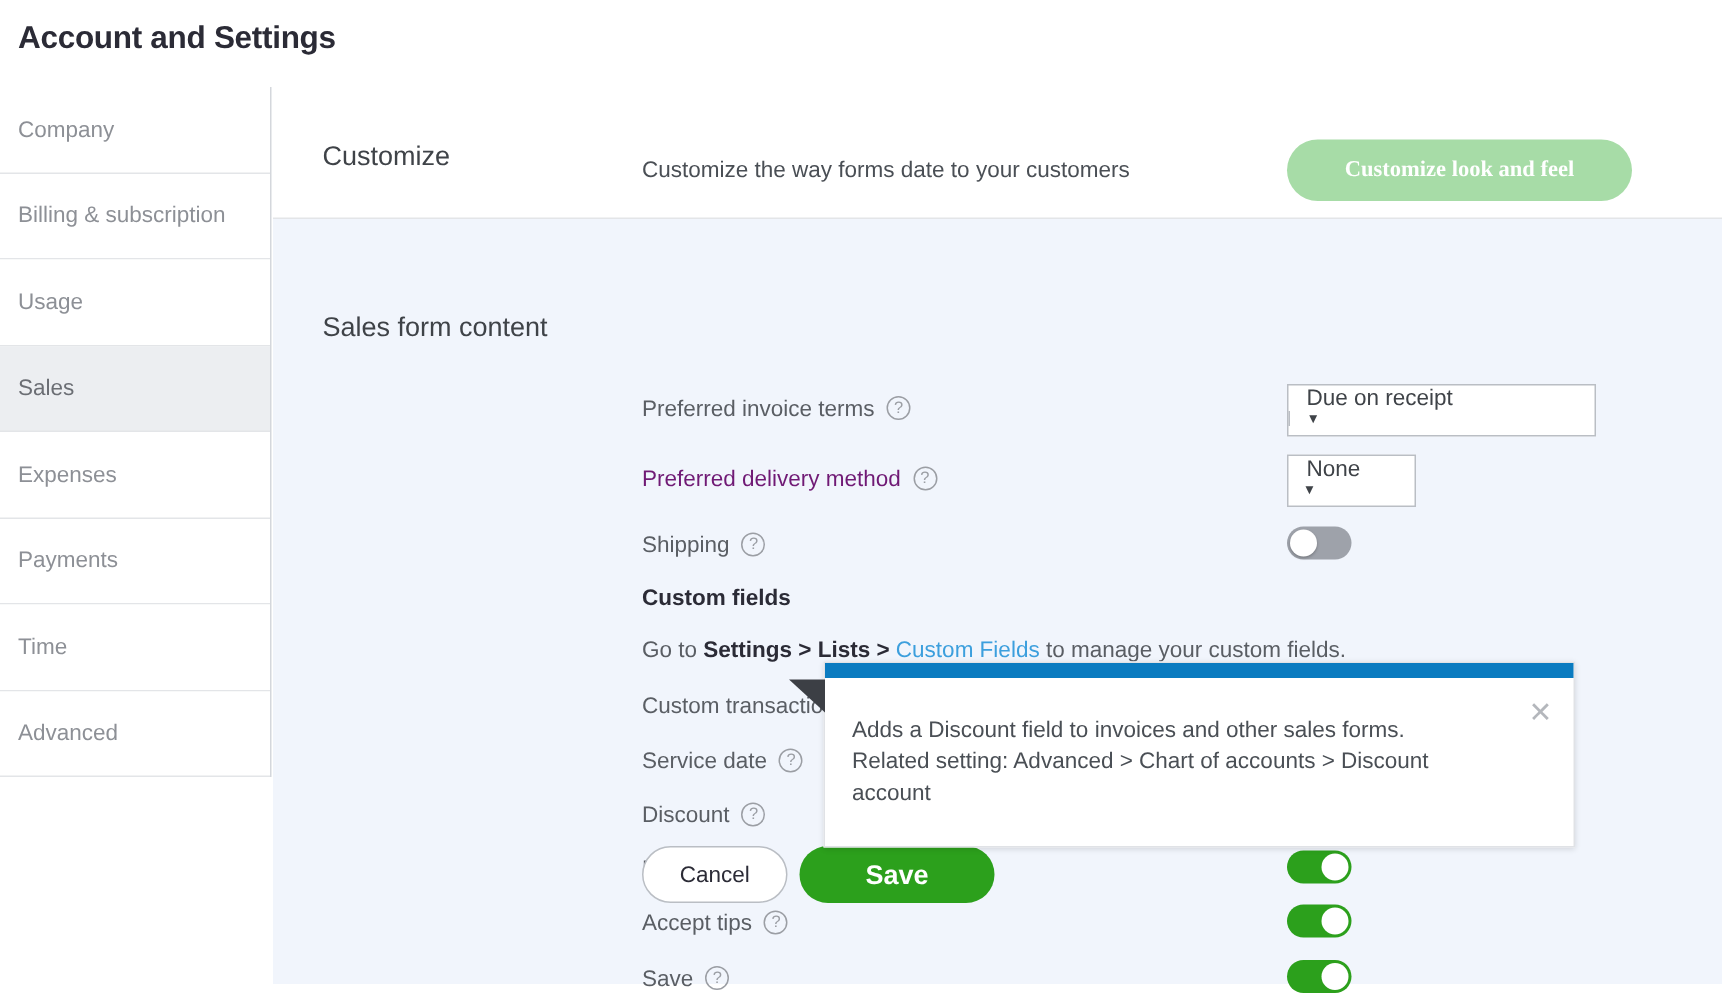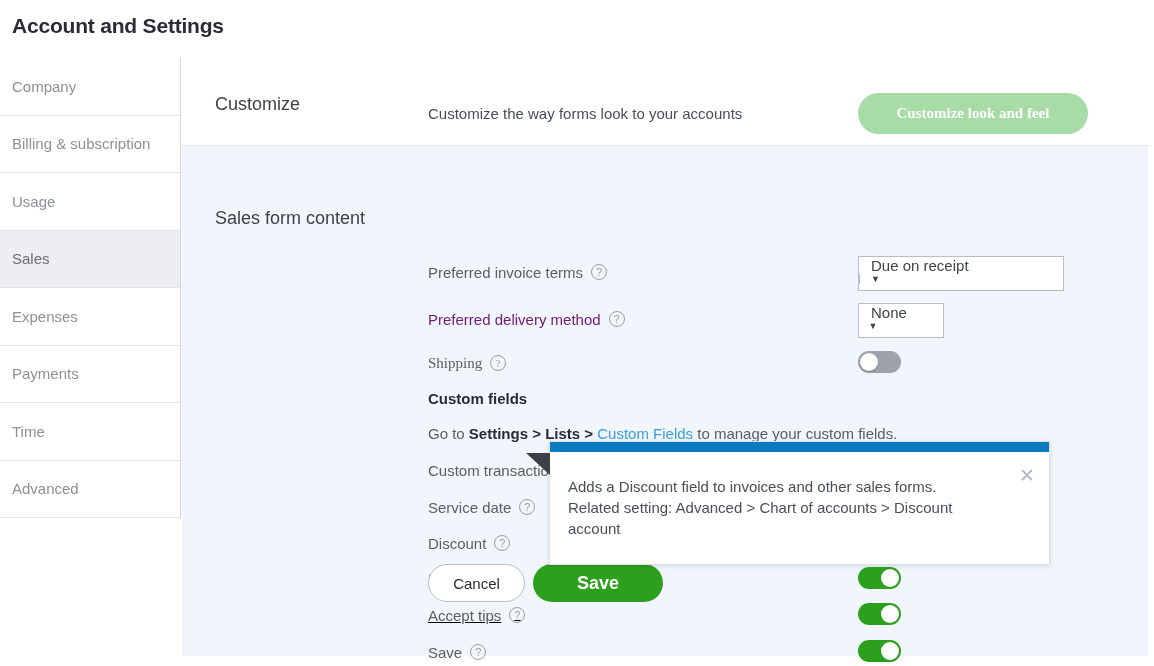--- a/index.html
+++ b/index.html
@@ -286,21 +286,21 @@
     </div>
     <div class="side-item">
       <span>Advanced</span>
     </div>
   </div>
 
   <div class="content">
 
     <div class="row-customize">
       <div class="section-label" style="top:36px;">Customize</div>
-      <div class="customize-desc">Customize the way forms look to your accounts</div>
+      <div class="customize-desc">Customize the way forms date to your customers</div>
       <button class="btn-customize">Customize look and feel</button>
     </div>
 
     <div class="panel-sales">
       <div class="section-label">Sales form content</div>
 
       <div class="field-row" style="top:114px;">
         <span class="field-label">Preferred invoice terms</span>
         <span class="help-icon">?</span>
       </div>
@@ -311,21 +311,21 @@
 
       <div class="field-row" style="top:161px;">
         <span class="field-label bold">Preferred delivery method</span>
         <span class="help-icon">?</span>
       </div>
       <div class="dropdown" style="left:676px; top:157px; width:86px; height:35px;">
         <div class="dd-value">None</div>
         <div class="dd-arrow plain">▼</div>
       </div>
 
-      <div class="field-row" style="top:205px;font-family:Liberation Serif, serif;">
+      <div class="field-row" style="top:205px;">
         <span class="field-label">Shipping</span>
         <span class="help-icon">?</span>
       </div>
       <div class="toggle off" style="left:676px; top:205px;">
         <div class="knob"></div>
       </div>
 
       <div class="heading-label" style="top:244px;">Custom fields</div>
 
       <div class="hint-line" style="top:279px;"><span>Go to </span><b>Settings &gt; Lists &gt; </b><a>Custom Fields</a><span> to manage your custom fields.</span></div>
@@ -355,21 +355,21 @@
       </div>
 
       <div class="field-row" style="top:421px;">
         <span class="field-label">Deposit</span>
         <span class="help-icon">?</span>
       </div>
       <div class="toggle on" style="left:676px; top:421px;">
         <div class="knob"></div>
       </div>
 
-      <div class="field-row" style="top:457px;text-decoration:underline;">
+      <div class="field-row" style="top:457px;">
         <span class="field-label">Accept tips</span>
         <span class="help-icon">?</span>
       </div>
       <div class="toggle on" style="left:676px; top:457px;">
         <div class="knob"></div>
       </div>
 
       <div class="field-row" style="top:494px;">
         <span class="field-label">Save</span>
         <span class="help-icon">?</span>

